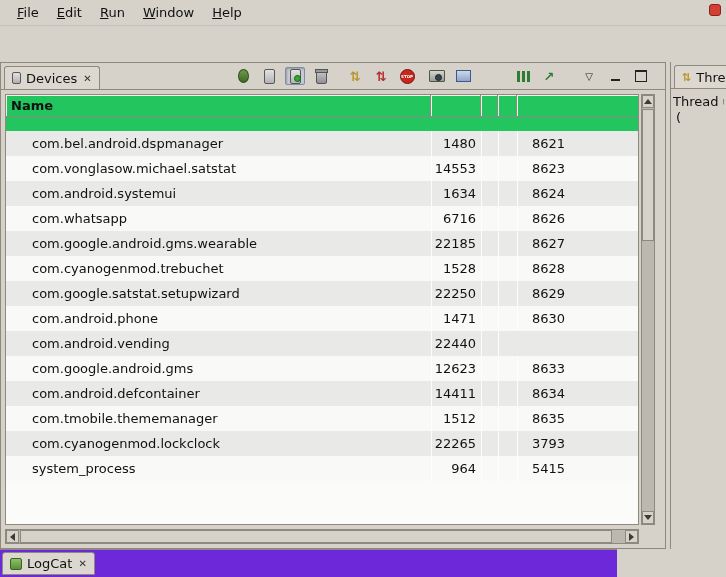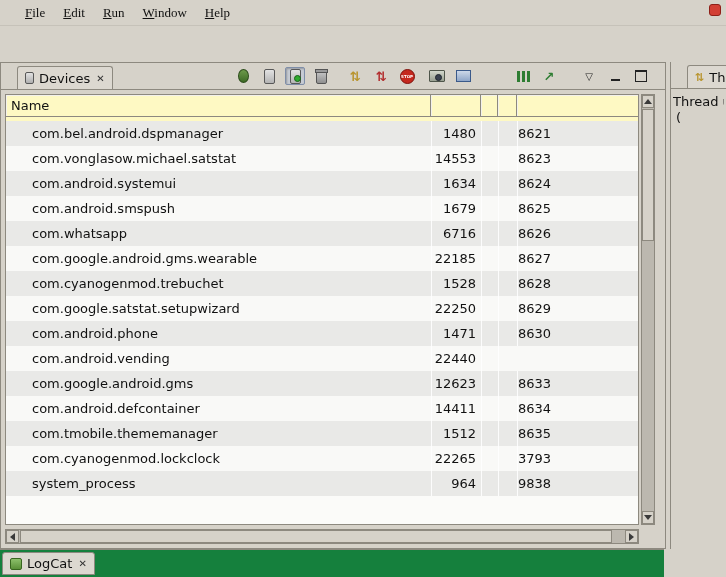--- a/index.html
+++ b/index.html
@@ -1,42 +1,42 @@
 <!DOCTYPE html>
 <html><head>
 <meta charset="utf-8">
 <style>
   * { margin:0; padding:0; box-sizing:border-box; cursor:default; }
   html,body { width:726px; height:577px; background:#d6d2c9; overflow:hidden;
               font-family:"DejaVu Sans","Liberation Sans",sans-serif; font-size:13px; color:#111; }
   .window { position:relative; width:726px; height:577px; background:#d6d2c9; }
 
   
-  .menubar { height:26px; display:flex; align-items:center; padding:0 16px;
-             border-bottom:1px solid #c6c2b9; position:relative;font-family:Liberation Serif, serif; }
+  .menubar { height:26px; display:flex; align-items:center; padding:0 8px;
+             border-bottom:1px solid #c6c2b9; position:relative; }
   .menu-item { display:inline-block; padding:3px 9px; }
   .menu-item::first-letter { text-decoration:underline; }
   .red-btn { position:absolute; right:5px; top:4px; width:12px; height:12px;
              background:#d23f34; border:1px solid #8e2018; border-radius:3px; }
 
   .toolbar-strip { height:36px; }
 
   
   .main { position:absolute; top:62px; left:0; width:726px; height:487px; display:flex; }
   .devices-panel { position:relative; width:666px; height:487px;
                    border:1px solid #8d897f; background:#d6d2c9; }
   .sash { width:4px; height:487px; background:#d6d2c9; }
   .threads-panel { position:relative; width:56px; height:487px;
                    border-left:1px solid #8d897f; background:#d6d2c9; overflow:hidden; }
 
   
   .tabbar { height:27px; display:flex; align-items:center; border-bottom:1px solid #8d897f;
             background:#d6d2c9; overflow:hidden; }
   .tab { align-self:flex-end; display:flex; align-items:center; gap:5px; height:24px;
-         margin-left:16px; margin-bottom:-1px; padding:0 7px;
+         margin-left:3px; margin-bottom:-1px; padding:0 7px;
          background:#dcd8d0; border:1px solid #8d897f; border-bottom:1px solid #dcd8d0;
          border-radius:3px 3px 0 0; white-space:nowrap; z-index:1; }
   .tab-close { font-size:10px; font-weight:bold; color:#333; padding-left:1px; }
 
   
   .ptoolbar { margin-left:auto; display:flex; align-items:center; gap:6px; padding-right:14px; }
   .ti { width:20px; height:18px; position:relative; display:inline-flex; flex:none;
         align-items:center; justify-content:center; }
 
   .ti-bug::before { content:""; width:9px; height:12px; border-radius:50%;
@@ -76,35 +76,35 @@
   
   .ico-devtab { width:9px; height:12px; background:linear-gradient(#e2e2e2,#b0b0b0);
         border:1px solid #585858; border-radius:2px; flex:none; }
   .ico-threads { font-size:11px; font-weight:bold; color:#b9952f; flex:none; }
   .ico-logcat { width:12px; height:12px; background:linear-gradient(#8cc06a,#5a9038);
         border:1px solid #38661f; border-radius:2px; flex:none; }
 
   
   .table-box { position:absolute; left:4px; top:31px; width:634px; height:431px;
                border:1px solid #8d897f; background:#fbfbf9; }
-  .thead { display:flex; height:26px; background:#fef9c3; }
+  .thead { display:flex; height:36px; background:#22c55e;font-weight:bold; }
   .th { height:22px; line-height:21px; border-right:1px solid #8d897f; border-bottom:1px solid #8d897f;
         box-shadow:inset 1px 1px 0 #f3f1eb; padding-left:5px; overflow:hidden; white-space:nowrap; }
   .th:last-child { border-right:none; }
   .w-name { width:425px; } .w-pid { width:50px; } .w-a { width:17px; } .w-b { width:19px; } .w-port { width:121px; }
   .tbody { height:407px; overflow:hidden; }
   .trow { display:flex; height:25px; white-space:nowrap; }
   .trow:nth-child(odd) { background:#e9e9e7; }
   .trow:nth-child(even) { background:#f9f9f7; }
   .trow > div { height:25px; line-height:25px; overflow:hidden; }
   .trow > div + div { border-left:1px solid rgba(255,255,255,.85); }
   .c-name { width:425px; padding-left:26px; }
   .c-pid  { width:50px; text-align:right; padding-right:5px; }
   .c-a { width:17px; } .c-b { width:19px; }
-  .c-port { width:121px; }
+  .c-port { width:121px; padding-left:14px; }
   .trow.selected { background:#4f4e4c; color:#fff; outline:1px solid #d8d8d6; outline-offset:-1px; }
   .trow.selected > div + div { border-left-color:rgba(255,255,255,.3); }
 
   
   .vscroll { position:absolute; left:640px; top:31px; width:14px; height:431px;
              background:#bcb8af; border:1px solid #8d897f; }
   .hscroll { position:absolute; left:4px; top:466px; width:634px; height:15px;
              background:#bcb8af; border:1px solid #8d897f; display:flex; }
   .sbtn { background:#d6d2c9; border:1px solid #8d897f; display:flex;
           align-items:center; justify-content:center; flex:none; }
@@ -120,22 +120,22 @@
   .arr-dn { width:0; height:0; border-left:4px solid transparent; border-right:4px solid transparent; border-top:5px solid #3a3a3a; }
   .arr-lf { width:0; height:0; border-top:4px solid transparent; border-bottom:4px solid transparent; border-right:5px solid #3a3a3a; }
   .arr-rt { width:0; height:0; border-top:4px solid transparent; border-bottom:4px solid transparent; border-left:5px solid #3a3a3a; }
 
   
   .threads-msg { padding:5px 2px; line-height:16px; }
   .threads-msg div { white-space:nowrap; overflow:hidden; }
   .threads-msg div:last-child { padding-left:3px; }
 
   
-  .bottombar { position:absolute; top:549px; left:0; width:664px; height:28px;
-               border-top:1px solid #8d897f; background:#15803d; display:flex; align-items:flex-start; }
+  .bottombar { position:absolute; top:549px; left:0; width:617px; height:28px;
+               border-top:1px solid #8d897f; background:#6d28d9; display:flex; align-items:flex-start; }
   .bottombar .tab { align-self:flex-start; margin-top:2px; margin-left:2px;
                     border-bottom:1px solid #8d897f; border-radius:3px 3px 0 0; height:23px; }
 </style>
 </head>
 <body>
 
 <div class="window">
 
   <div class="menubar">
     <span class="menu-item" style="">File</span>
@@ -203,27 +203,20 @@
             <div class="c-port">8623</div>
           </div>
             <div class="trow" style="">
             <div class="c-name">com.android.systemui</div>
             <div class="c-pid">1634</div>
             <div class="c-a"></div>
             <div class="c-b"></div>
             <div class="c-port">8624</div>
           </div>
             <div class="trow" style="">
-            <div class="c-name">com.android.smspush</div>
-            <div class="c-pid">1679</div>
-            <div class="c-a"></div>
-            <div class="c-b"></div>
-            <div class="c-port">8625</div>
-          </div>
-            <div class="trow" style="">
             <div class="c-name">com.whatsapp</div>
             <div class="c-pid">6716</div>
             <div class="c-a"></div>
             <div class="c-b"></div>
             <div class="c-port">8626</div>
           </div>
             <div class="trow" style="">
             <div class="c-name">com.google.android.gms.wearable</div>
             <div class="c-pid">22185</div>
             <div class="c-a"></div>
@@ -283,21 +276,21 @@
             <div class="c-pid">22265</div>
             <div class="c-a"></div>
             <div class="c-b"></div>
             <div class="c-port">3793</div>
           </div>
             <div class="trow" style="">
             <div class="c-name">system_process</div>
             <div class="c-pid">964</div>
             <div class="c-a"></div>
             <div class="c-b"></div>
-            <div class="c-port">9838</div>
+            <div class="c-port">5415</div>
           </div>
         </div>
       </div>
 
       <div class="vscroll">
         <div class="sbtn">
             <span class="arr-up"></span>
           </div>
         <div class="vthumb"></div>
         <div class="sbtn sb-bot">

